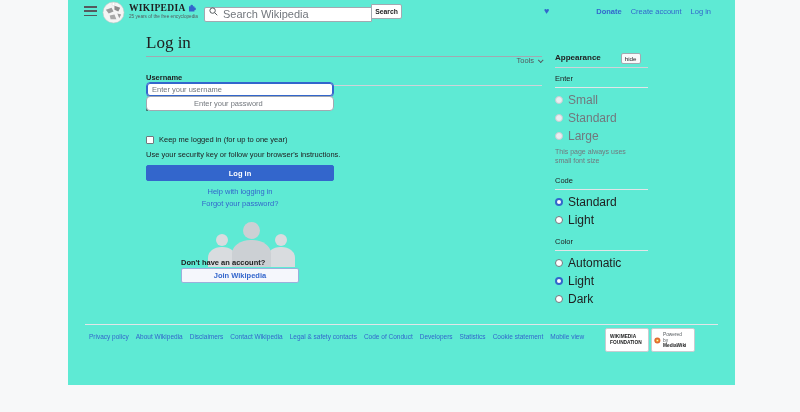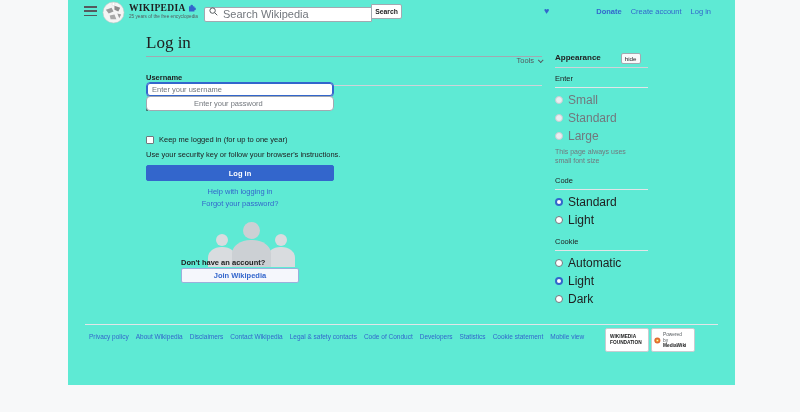--- a/index.html
+++ b/index.html
@@ -230,21 +230,21 @@
     <div class="app-section-label">Code</div>
     <div class="radio-row">
       <span class="radio checked"></span>
       <span>Standard</span>
     </div>
     <div class="radio-row">
       <span class="radio"></span>
       <span>Light</span>
     </div>
 
-    <div class="app-section-label">Cookie</div>
+    <div class="app-section-label">Color</div>
     <div class="radio-row">
       <span class="radio"></span>
       <span>Automatic</span>
     </div>
     <div class="radio-row">
       <span class="radio checked"></span>
       <span>Light</span>
     </div>
     <div class="radio-row">
       <span class="radio"></span>

